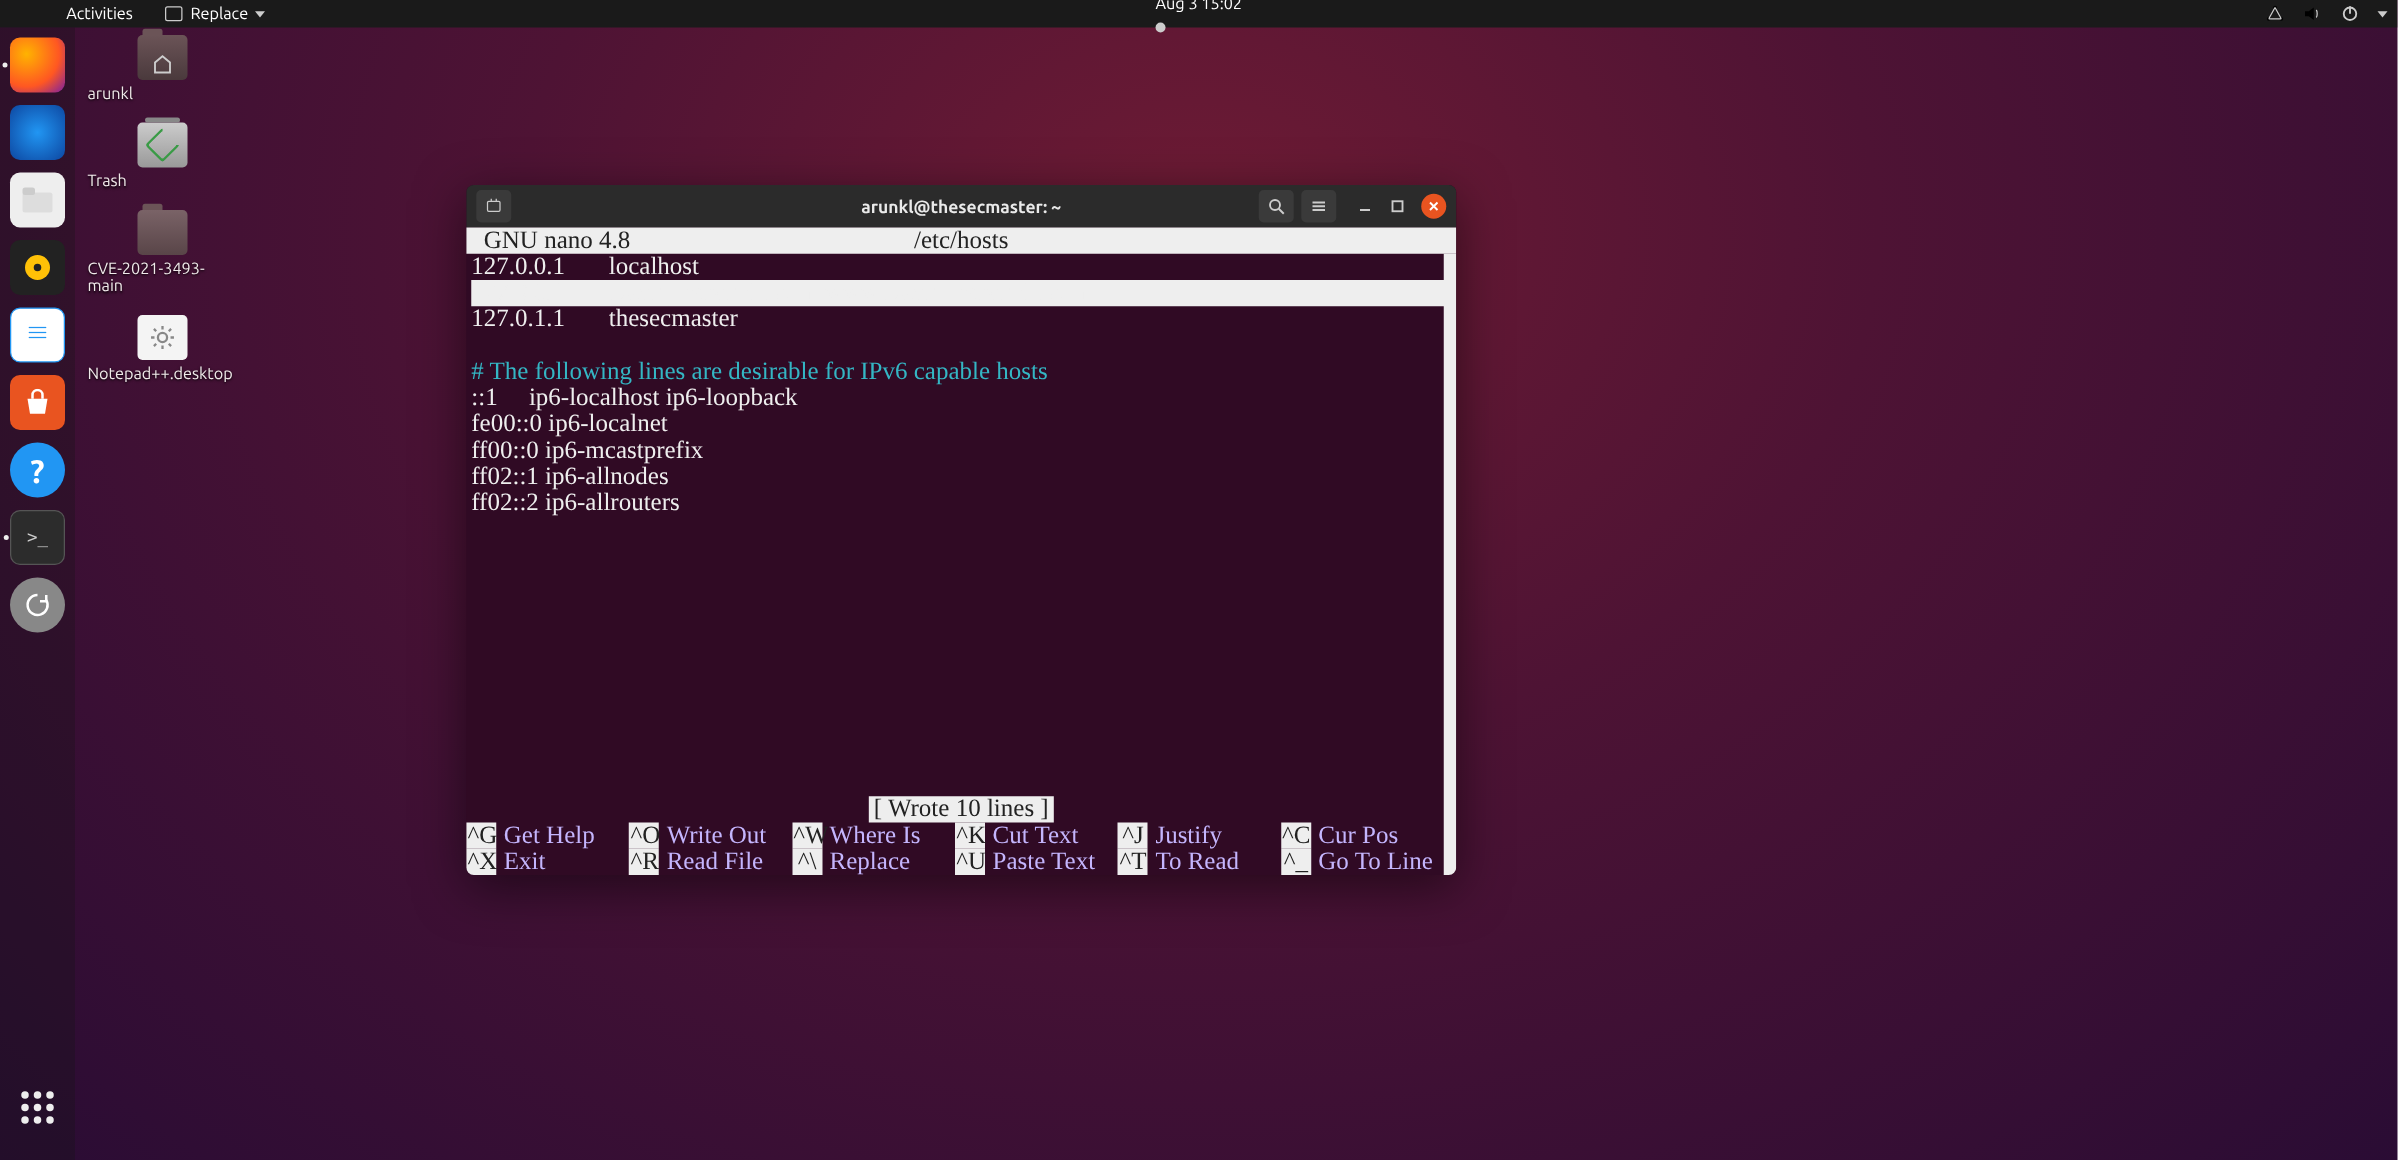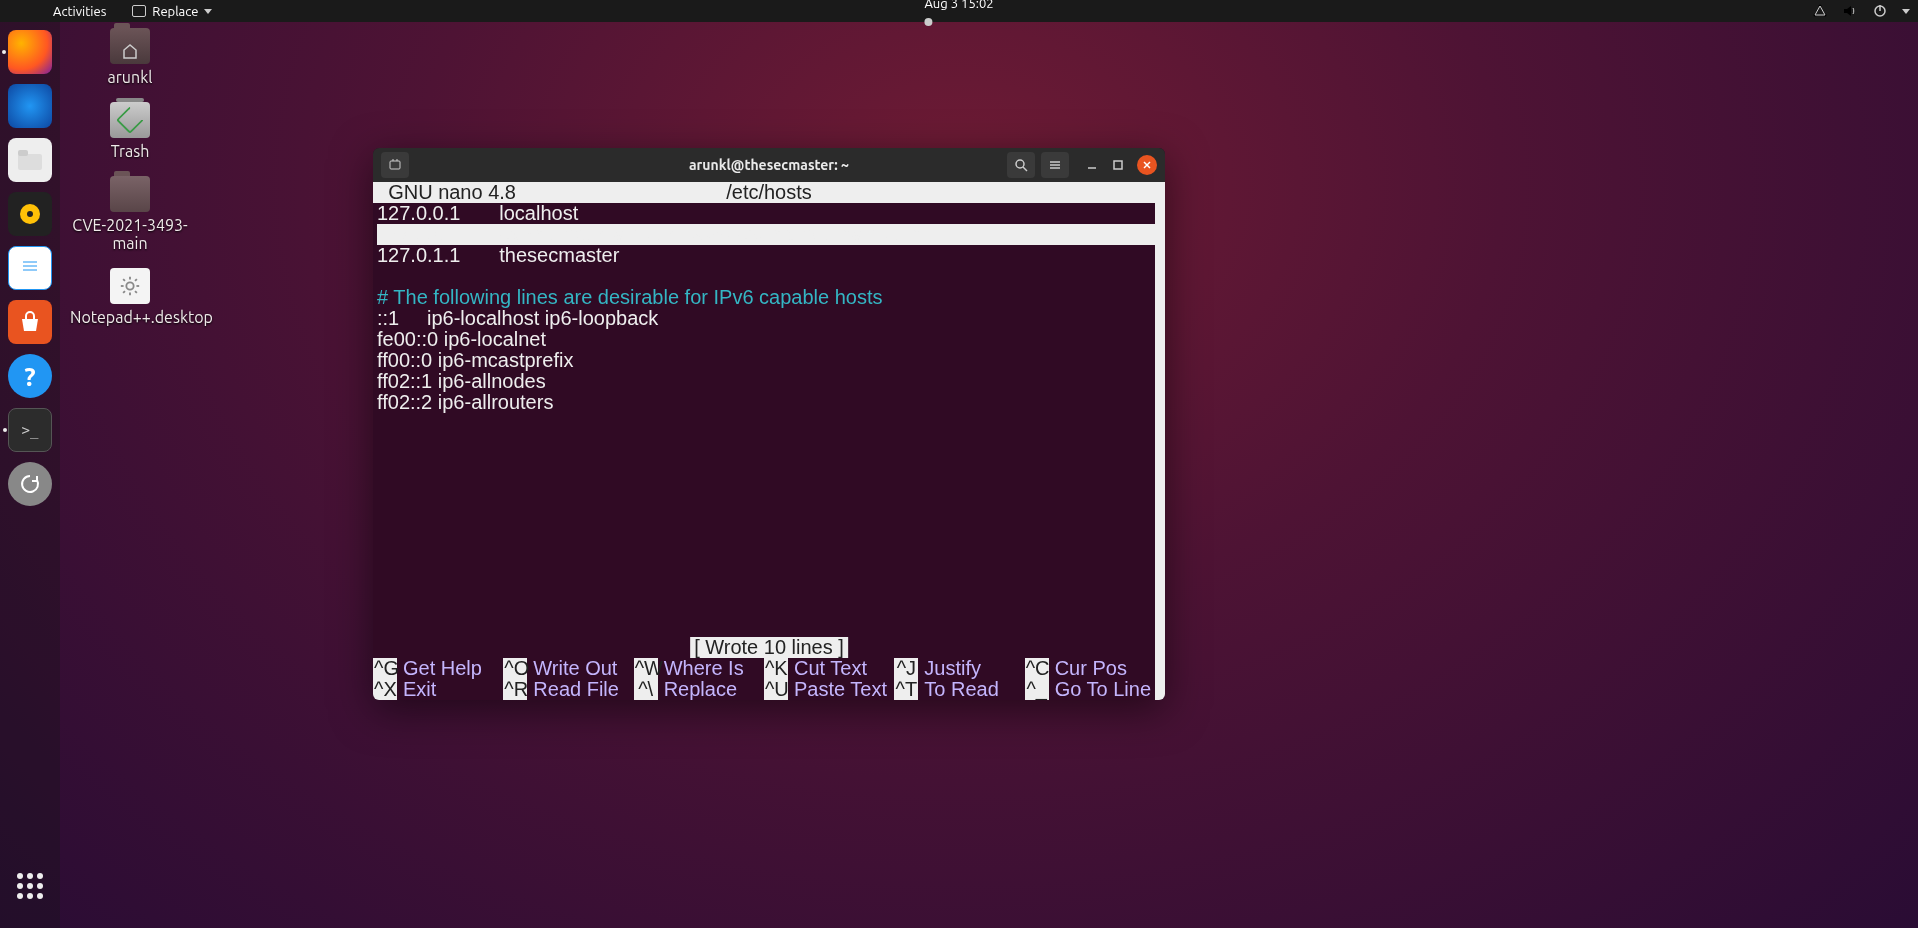--- a/index.html
+++ b/index.html
@@ -23,21 +23,21 @@
   .sys-icon { width:16px; height:16px; display:inline-flex; align-items:center; justify-content:center; }
   
   .dock { position:absolute; left:0; top:22px; bottom:0; width:60px; background:rgba(20,20,20,.3); display:flex; flex-direction:column; align-items:center; padding-top:8px; gap:10px;}
   .dock .app { width:44px; height:44px; border-radius:8px; display:flex; align-items:center; justify-content:center; position:relative;}
   .dock .indicator { position:absolute; left:-6px; top:50%; transform:translateY(-50%); width:4px; height:4px; border-radius:50%; background:#eee;}
   .dock .apps-btn { margin-top:auto; margin-bottom:20px; }
   .apps-grid { display:grid; grid-template-columns:repeat(3,6px); grid-template-rows:repeat(3,6px); gap:4px;}
   .apps-grid span { width:6px; height:6px; background:#eee; border-radius:50%; }
   
   .desktop { position:absolute; left:70px; top:28px; width:200px; display:flex; flex-direction:column; gap:16px; }
-  .dicon { width:120px; text-align:center; font-size:16px; color:#f0eaea; text-shadow:0 1px 2px #000; }
+  .dicon { width:120px; text-align:left; font-size:13px; color:#f0eaea; text-shadow:0 1px 2px #000; }
   .dicon .vis { width:40px; height:36px; margin:0 auto 4px; border-radius:4px; }
   .folder { background:linear-gradient(#6b5457,#4a393c); position:relative; }
   .folder::before{content:'';position:absolute;top:-5px;left:4px;width:16px;height:5px;background:#6b5457;border-radius:2px 2px 0 0;}
   .trash { background:linear-gradient(#ccc,#999); border-radius:4px 4px 8px 8px; position:relative;}
   .trash::before{content:'';position:absolute;top:-4px;left:6px;right:6px;height:4px;background:#888;border-radius:2px;}
   .trash .recyc{position:absolute;inset:0;margin:auto;width:20px;height:20px;border:2px solid #3a9b46;border-radius:3px;border-top-color:transparent;transform:rotate(45deg);}
   .folder.open { background:linear-gradient(#7a6367,#594548); }
   .gear { background:#f4f4f4; display:flex;align-items:center;justify-content:center;}
   .gear svg { width:22px; height:22px; }
   
@@ -49,21 +49,21 @@
   .tw-titlebar {
     height:34px; background:#2b2b2b; display:flex; align-items:center; padding:0 8px; gap:6px;
     font-size:14px; color:#eaeaea; position:relative;
   }
   .tw-title { position:absolute; left:50%; transform:translateX(-50%); font-weight:600; }
   .sqbtn { width:28px; height:26px; border-radius:4px; background:#3a3a3a; display:flex; align-items:center; justify-content:center;}
   .winctl { display:flex; gap:12px; margin-left:10px; align-items:center;}
   .wc { width:14px; height:14px; display:flex; align-items:center; justify-content:center;}
   .wc.close { width:20px; height:20px; border-radius:50%; background:#e95420; }
   .tw-right { margin-left:auto; display:flex; align-items:center; gap:6px;}
-  .termbody { flex:1; font-family:Liberation Sans, sans-serif; font-size:20px; line-height:21px; position:relative; }
+  .termbody { flex:1; font-family:Liberation Serif, serif; font-size:20px; line-height:21px; position:relative; }
   .nano-header { background:#eee; color:#222; display:flex; padding:0 4px; white-space:pre; }
   .nano-header .fname { margin-left:auto; margin-right:auto; position:absolute; left:50%; transform:translateX(-50%);}
   .content { padding:0 4px; color:#eee; white-space:pre; }
   .content .line { height:21px; display:flex;flex-direction:column; }
   .comment { color:#34b6c4; }
   .cursor { background:#eee; color:#300a24; }
   .termbody .scrollbar { position:absolute; right:0; top:21px; bottom:0; width:10px; background:#eee;}
   .status { position:absolute; left:50%; transform:translateX(-50%); bottom:42px; background:#eee; color:#222; padding:0 4px; white-space:pre;}
   .helpbar { position:absolute; left:0; right:10px; bottom:0; height:42px; display:grid; grid-template-columns:repeat(6,1fr); font-family:inherit; }
   .helpbar .cell { display:flex; flex-direction:column; }

